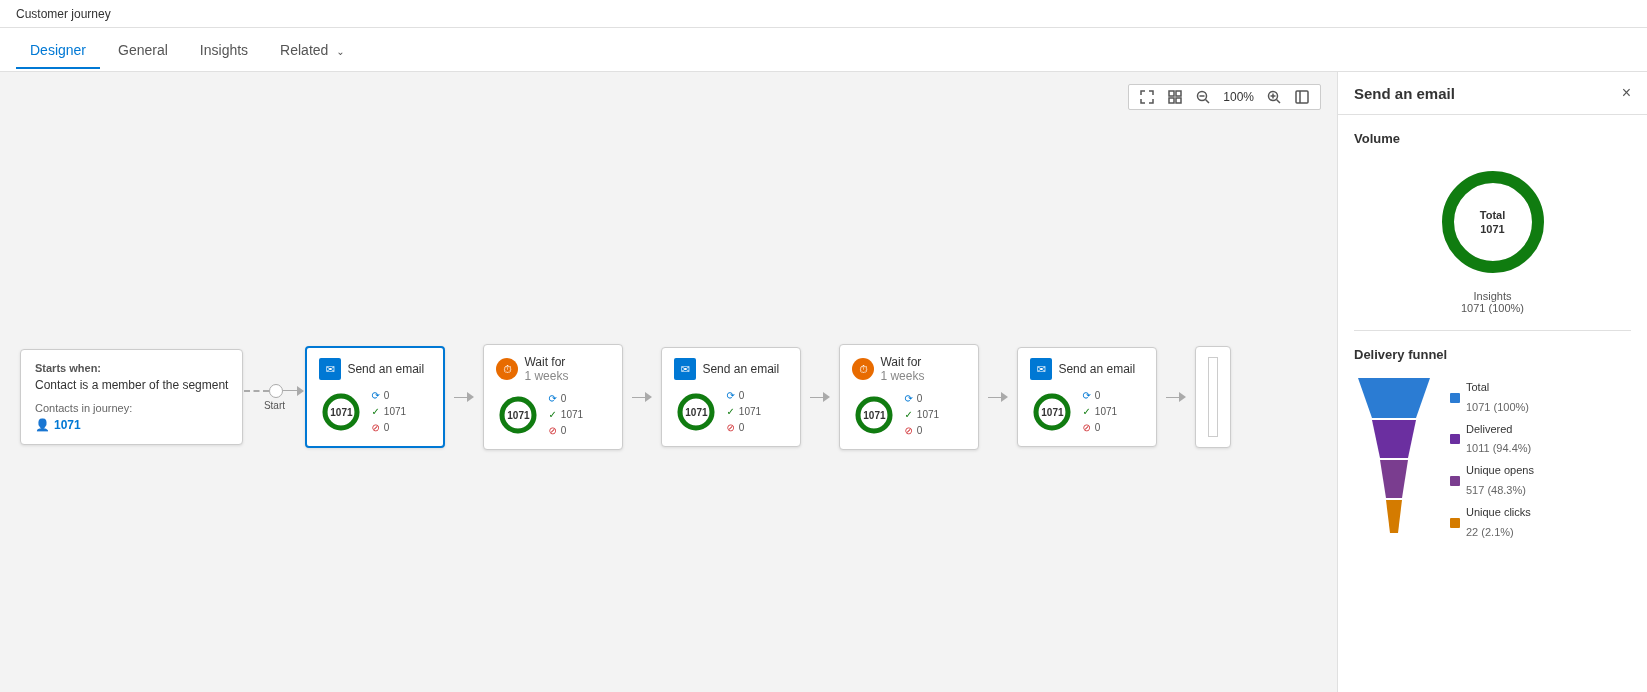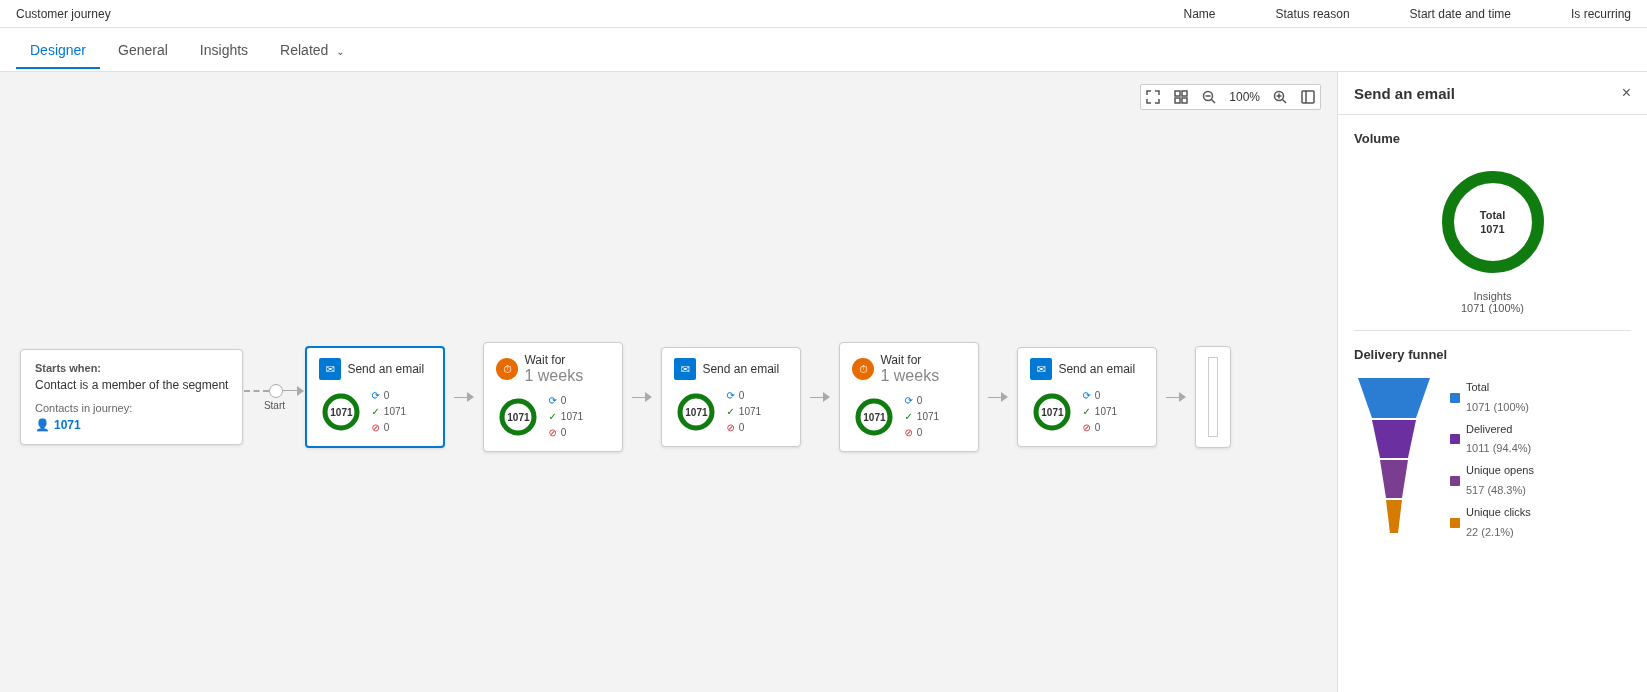--- a/index.html
+++ b/index.html
@@ -70,21 +70,21 @@
     .canvas-toolbar {
       position: absolute;
       top: 12px;
       right: 16px;
       display: flex;
       align-items: center;
       gap: 4px;
       background: #fff;
       border: 1px solid #ccc;
       border-radius: 2px;
-      padding: 2px 0;
+      padding: 2px 6px;
       z-index: 10;
     }
     .canvas-toolbar button {
       background: none;
       border: none;
       cursor: pointer;
       padding: 3px 5px;
       font-size: 14px;
       color: #555;
       display: flex;
@@ -182,21 +182,21 @@
     }
     .node-icon-wait {
       width: 22px; height: 22px;
       background: #e86b00;
       border-radius: 50%;
       display: flex; align-items: center; justify-content: center;
       color: #fff;
       font-size: 11px;
       flex-shrink: 0;
     }
-    .node-subtitle { font-size: 16px; color: #888; font-weight: normal; }
+    .node-subtitle { font-size: 12px; color: #888; font-weight: normal; }
 
     .node-body {
       display: flex;
       align-items: center;
       gap: 8px;
     }
     .node-donut {
       position: relative;
       width: 44px; height: 44px;
       flex-shrink: 0;
@@ -306,26 +306,20 @@
     }
     .funnel-legend { font-size: 11px; color: #333; line-height: 1.8; }
     .legend-row { display: flex; align-items: center; gap: 6px; margin-bottom: 2px; }
     .legend-dot { width: 10px; height: 10px; border-radius: 1px; flex-shrink: 0; }
   </style>
 </head>
 <body>
 
 <div class="top-bar">
   <span class="top-bar-title">Customer journey</span>
-  <div class="top-bar-cols">
-    <span>Name</span>
-    <span>Status reason</span>
-    <span>Start date and time</span>
-    <span>Is recurring</span>
-  </div>
 </div>
 
 <div class="tab-nav">
   <div class="tab-item active">
     <span>Designer</span>
   </div>
   <div class="tab-item">
     <span>General</span>
   </div>
   <div class="tab-item">

